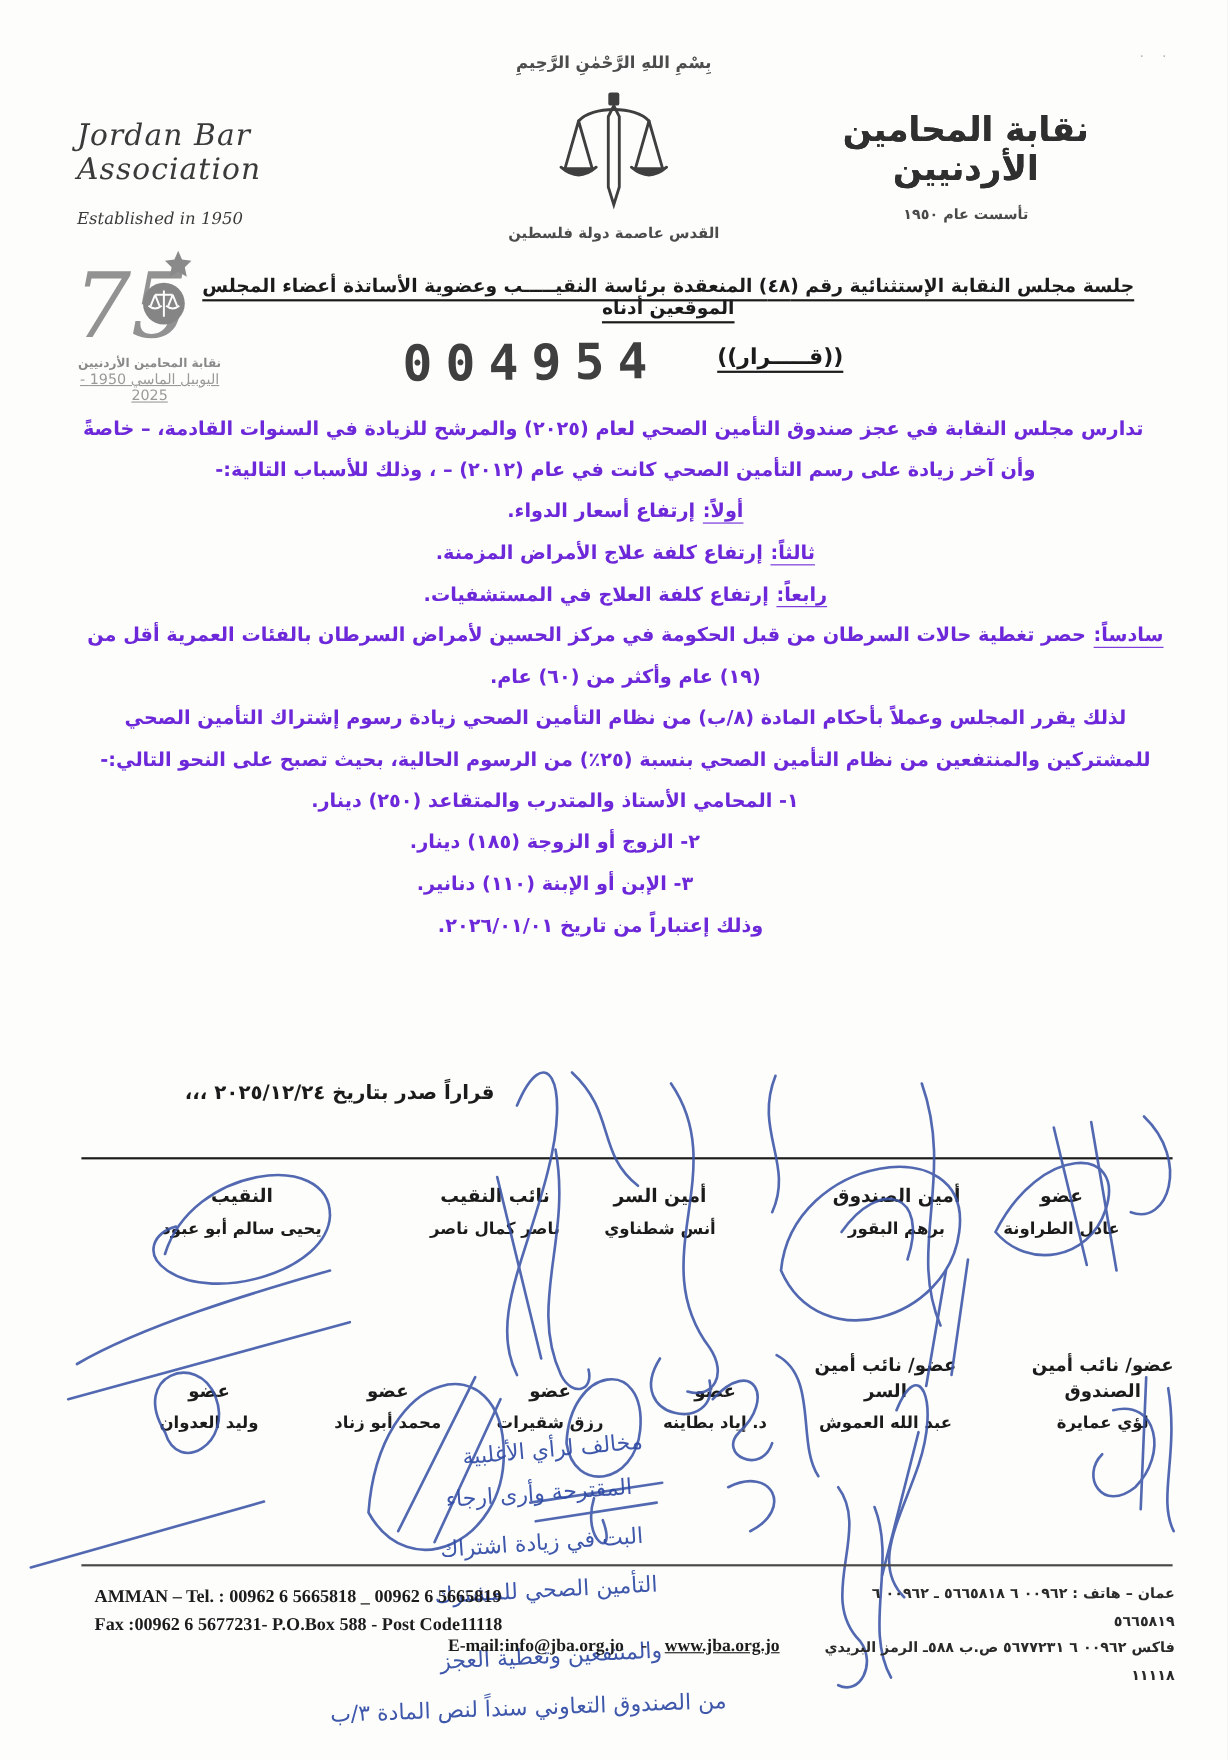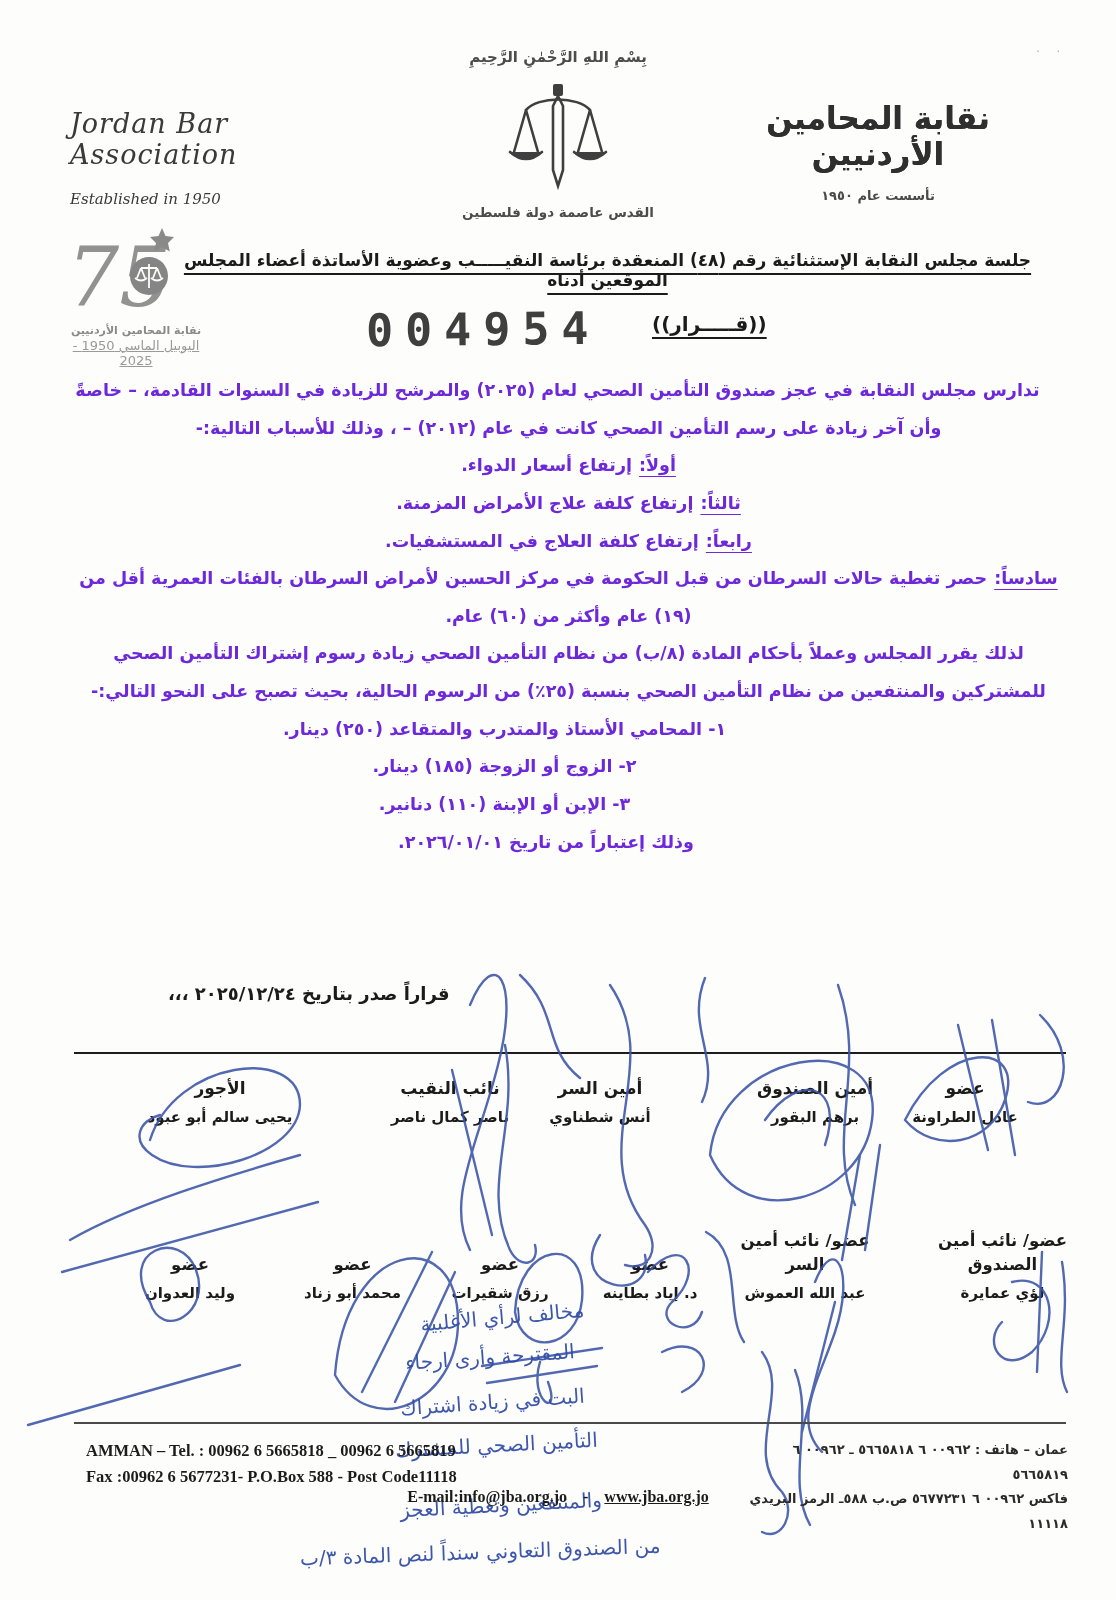--- a/index.html
+++ b/index.html
@@ -113,21 +113,21 @@
     <p class="fee">١- المحامي الأستاذ والمتدرب والمتقاعد (٢٥٠) دينار.</p>
     <p class="fee">٢- الزوج أو الزوجة (١٨٥) دينار.</p>
     <p class="fee">٣- الإبن أو الإبنة (١١٠) دنانير.</p>
     <p class="effective">وذلك إعتباراً من تاريخ ٢٠٢٦/٠١/٠١.</p>
   </div>
   <div class="issued">قراراً صدر بتاريخ ٢٠٢٥/١٢/٢٤ ،،،</div>
 
   <div class="sig-sep"></div>
 
   <div class="sig-col" style="left:135px;top:1078px;width:170px">
-    <div class="sig-title">الأجور</div>
+    <div class="sig-title">النقيب</div>
     <div class="sig-name">يحيى سالم أبو عبود</div>
   </div>
   <div class="sig-col" style="left:375px;top:1078px;width:150px">
     <div class="sig-title">نائب النقيب</div>
     <div class="sig-name">ناصر كمال ناصر</div>
   </div>
   <div class="sig-col" style="left:540px;top:1078px;width:120px">
     <div class="sig-title">أمين السر</div>
     <div class="sig-name">أنس شطناوي</div>
   </div>

